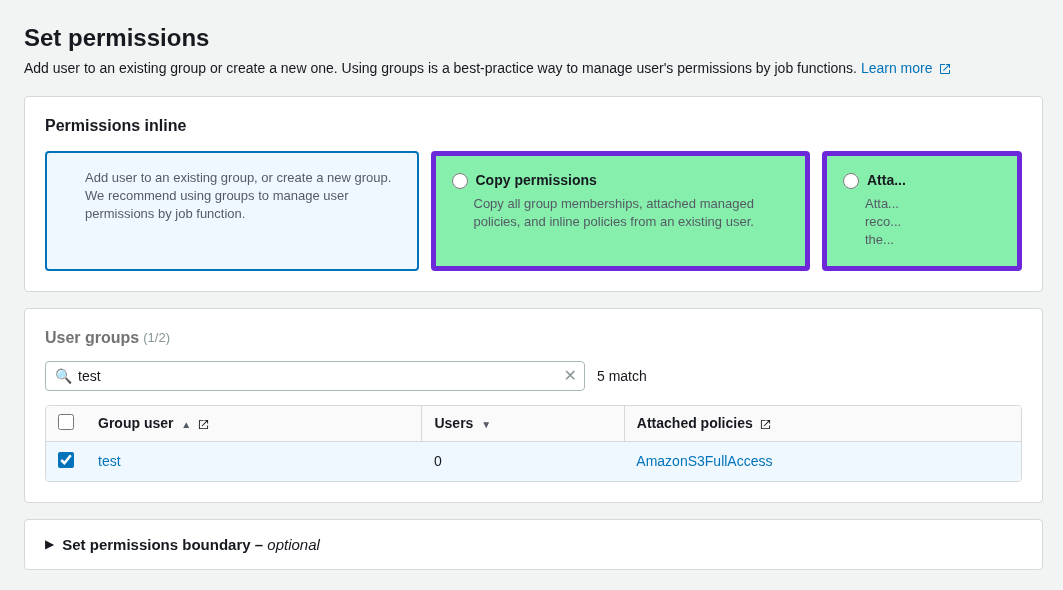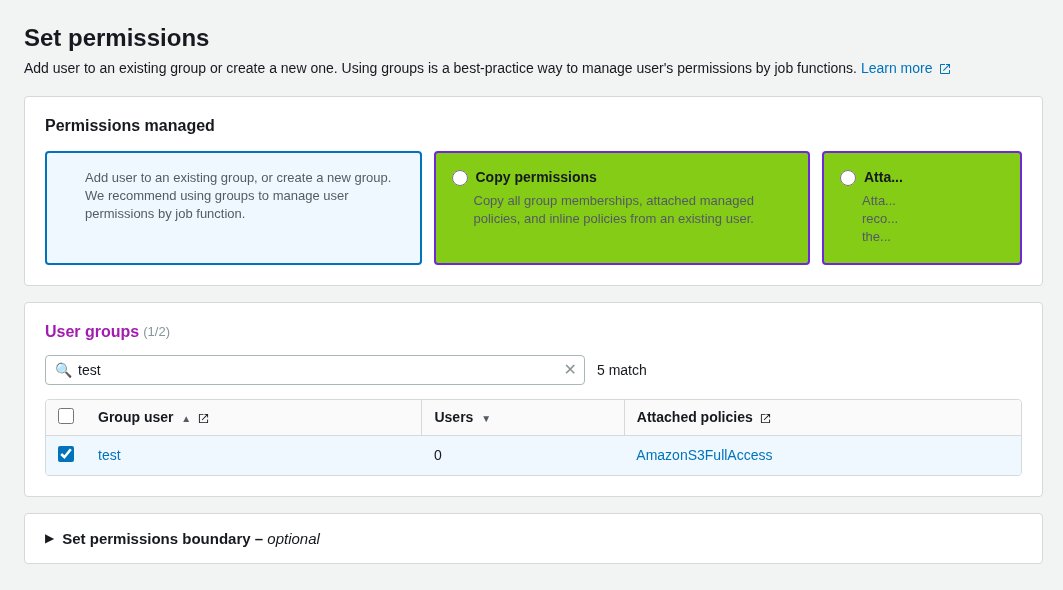--- a/index.html
+++ b/index.html
@@ -52,26 +52,26 @@
       margin-bottom: 16px;
     }
     .permissions-options-row {
       display: flex;
       flex-direction: row;
       gap: 0;
       overflow: hidden;
     }
     .permission-option {
       flex: 1;
-      border: 2px solid #6d28d9;
+      border: 5px solid #6d28d9;
       border-radius: 4px;
       padding: 16px;
       margin-right: 12px;
       cursor: pointer;
-      background: #84cc16;
+      background: #86efac;
       position: relative;
     }
     .permission-option:last-child { margin-right: 0; }
     .permission-option.selected {
       border: 2px solid #0073bb;
       background: #f0f8ff;
     }
     .permission-option-header {
       display: flex;
       align-items: flex-start;
@@ -106,21 +106,21 @@
       overflow: hidden;
     }
     .user-groups-header {
       display: flex;
       align-items: center;
       margin-bottom: 14px;
     }
     .user-groups-title {
       font-size: 16px;
       font-weight: 700;
-      color: #a21caf;
+      color: #737373;
     }
     .user-groups-count {
       font-size: 13px;
       font-weight: 400;
       color: #879596;
       margin-left: 4px;
     }
     .search-bar-row {
       display: flex;
       align-items: center;
@@ -280,21 +280,21 @@
     <a class="learn-more-link" href="#">
       <span>Learn more</span>
       <svg class="external-icon" viewBox="0 0 12 12" fill="none" xmlns="http://www.w3.org/2000/svg">
         <path d="M10 10H2V2h4V1H2C1.45 1 1 1.45 1 2v8c0 .55.45 1 1 1h8c.55 0 1-.45 1-1V7h-1v3z" fill="#0073bb"></path>
         <path d="M7 1v1h2.29L4 7.29l.71.71L10 2.71V5h1V1H7z" fill="#0073bb"></path>
       </svg>
     </a>
   </p>
 
   <div class="card">
-    <div class="card-title">Permissions managed</div>
+    <div class="card-title">Permissions inline</div>
     <div class="permissions-options-row">
 
       <div class="permission-option selected">
         <div class="permission-option-desc">Add user to an existing group, or create a new group. We recommend using groups to manage user permissions by job function.</div>
       </div>
 
       <div class="permission-option">
         <div class="permission-option-header">
           <input type="radio" class="radio-input" name="permission_option" style="">
           <span class="permission-option-title">Copy permissions</span>

